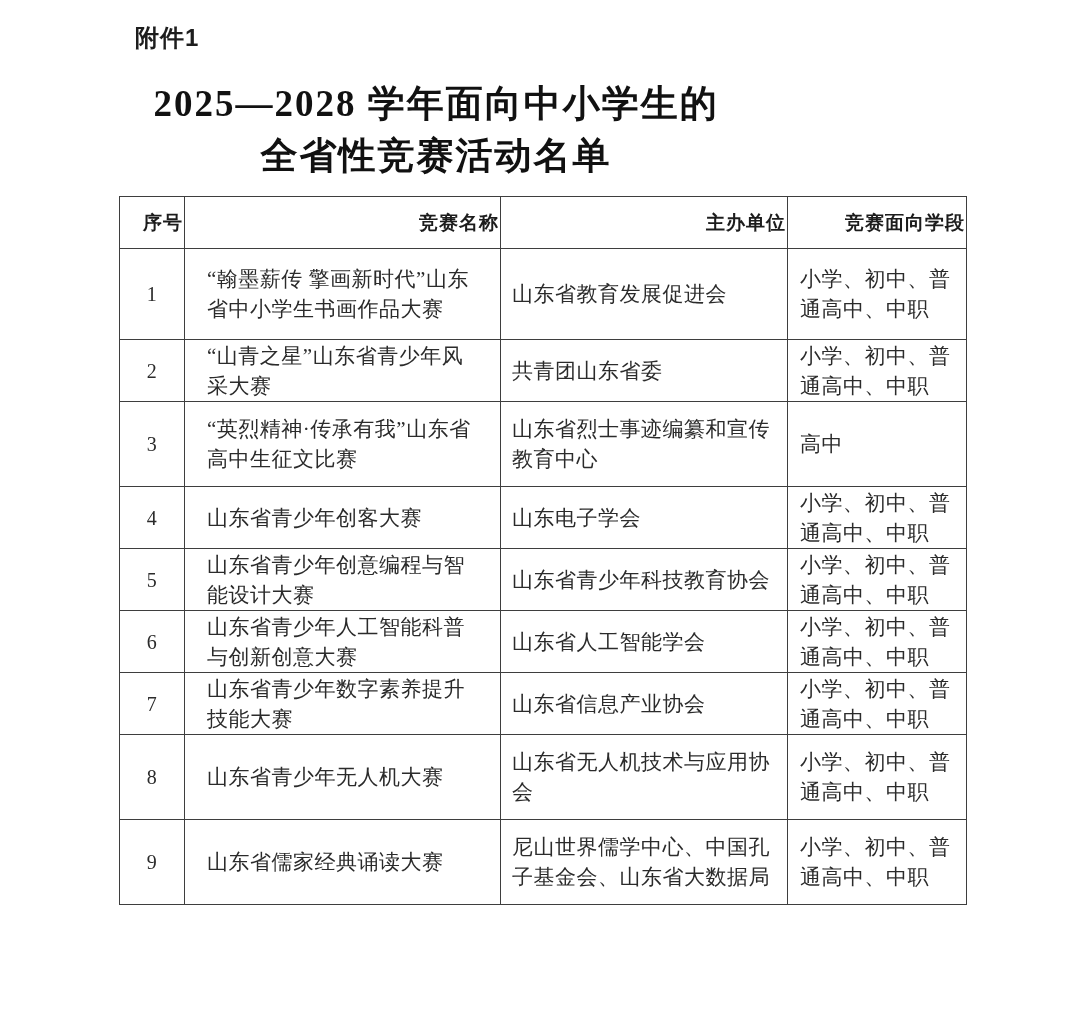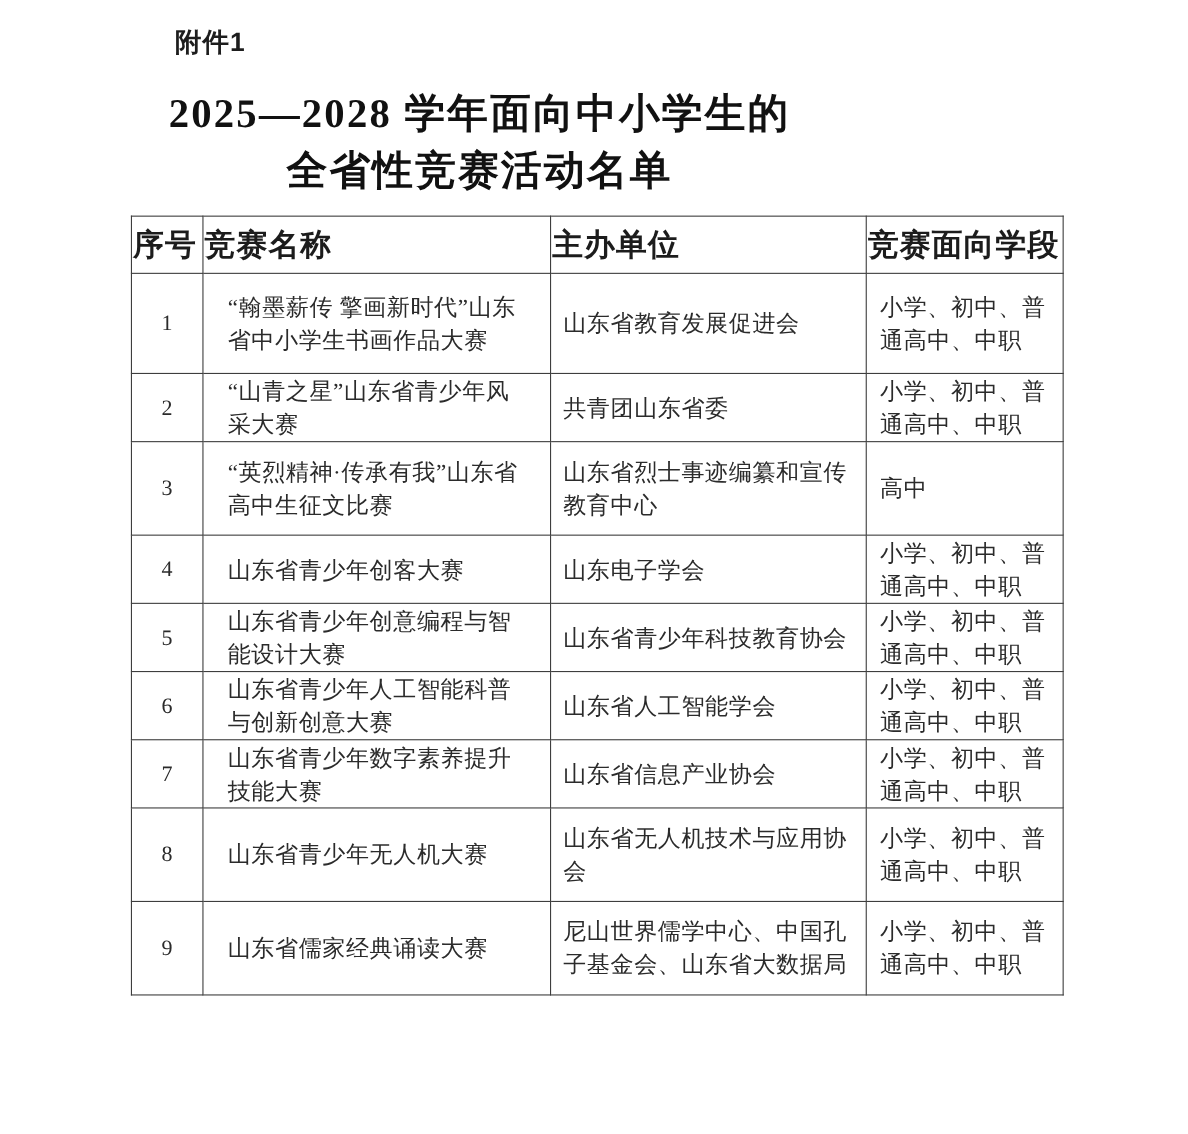--- a/index.html
+++ b/index.html
@@ -20,21 +20,20 @@
   }
   .attachment-label {
     position: absolute;
     left: 135px;
     top: 22px;
     font-family: "Liberation Sans", sans-serif;
     font-weight: bold;
     font-size: 24px;
     letter-spacing: 1px;
     color: #1d1d1d;
-    margin-left: 24px;
   }
   .doc-title {
     position: absolute;
     top: 78px;
     left: 0;
     width: 872px;
     text-align: center;
     font-family: "Liberation Serif", serif;
     font-weight: bold;
     font-size: 37px;
@@ -58,23 +57,23 @@
   .comp-table col.c-stage { width: 179px; }
   .comp-table th, .comp-table td {
     border: 1.6px solid #3e3e3e;
     vertical-align: middle;
     box-sizing: border-box;
   }
   .comp-table thead th {
     height: 52px;
     font-family: "Liberation Sans", sans-serif;
     font-weight: bold;
-    font-size: 28px;
+    font-size: 19px;
     letter-spacing: 1px;
-    text-align: left;
+    text-align: right;
     color: #1c1c1c;
   }
   .comp-table tbody tr { height: 62px; }
   .comp-table tbody tr.tall { height: 91px; }
   .comp-table td {
     line-height: 30px;
     letter-spacing: 0.5px;
   }
   .comp-table td.col-no {
     text-align: center;

